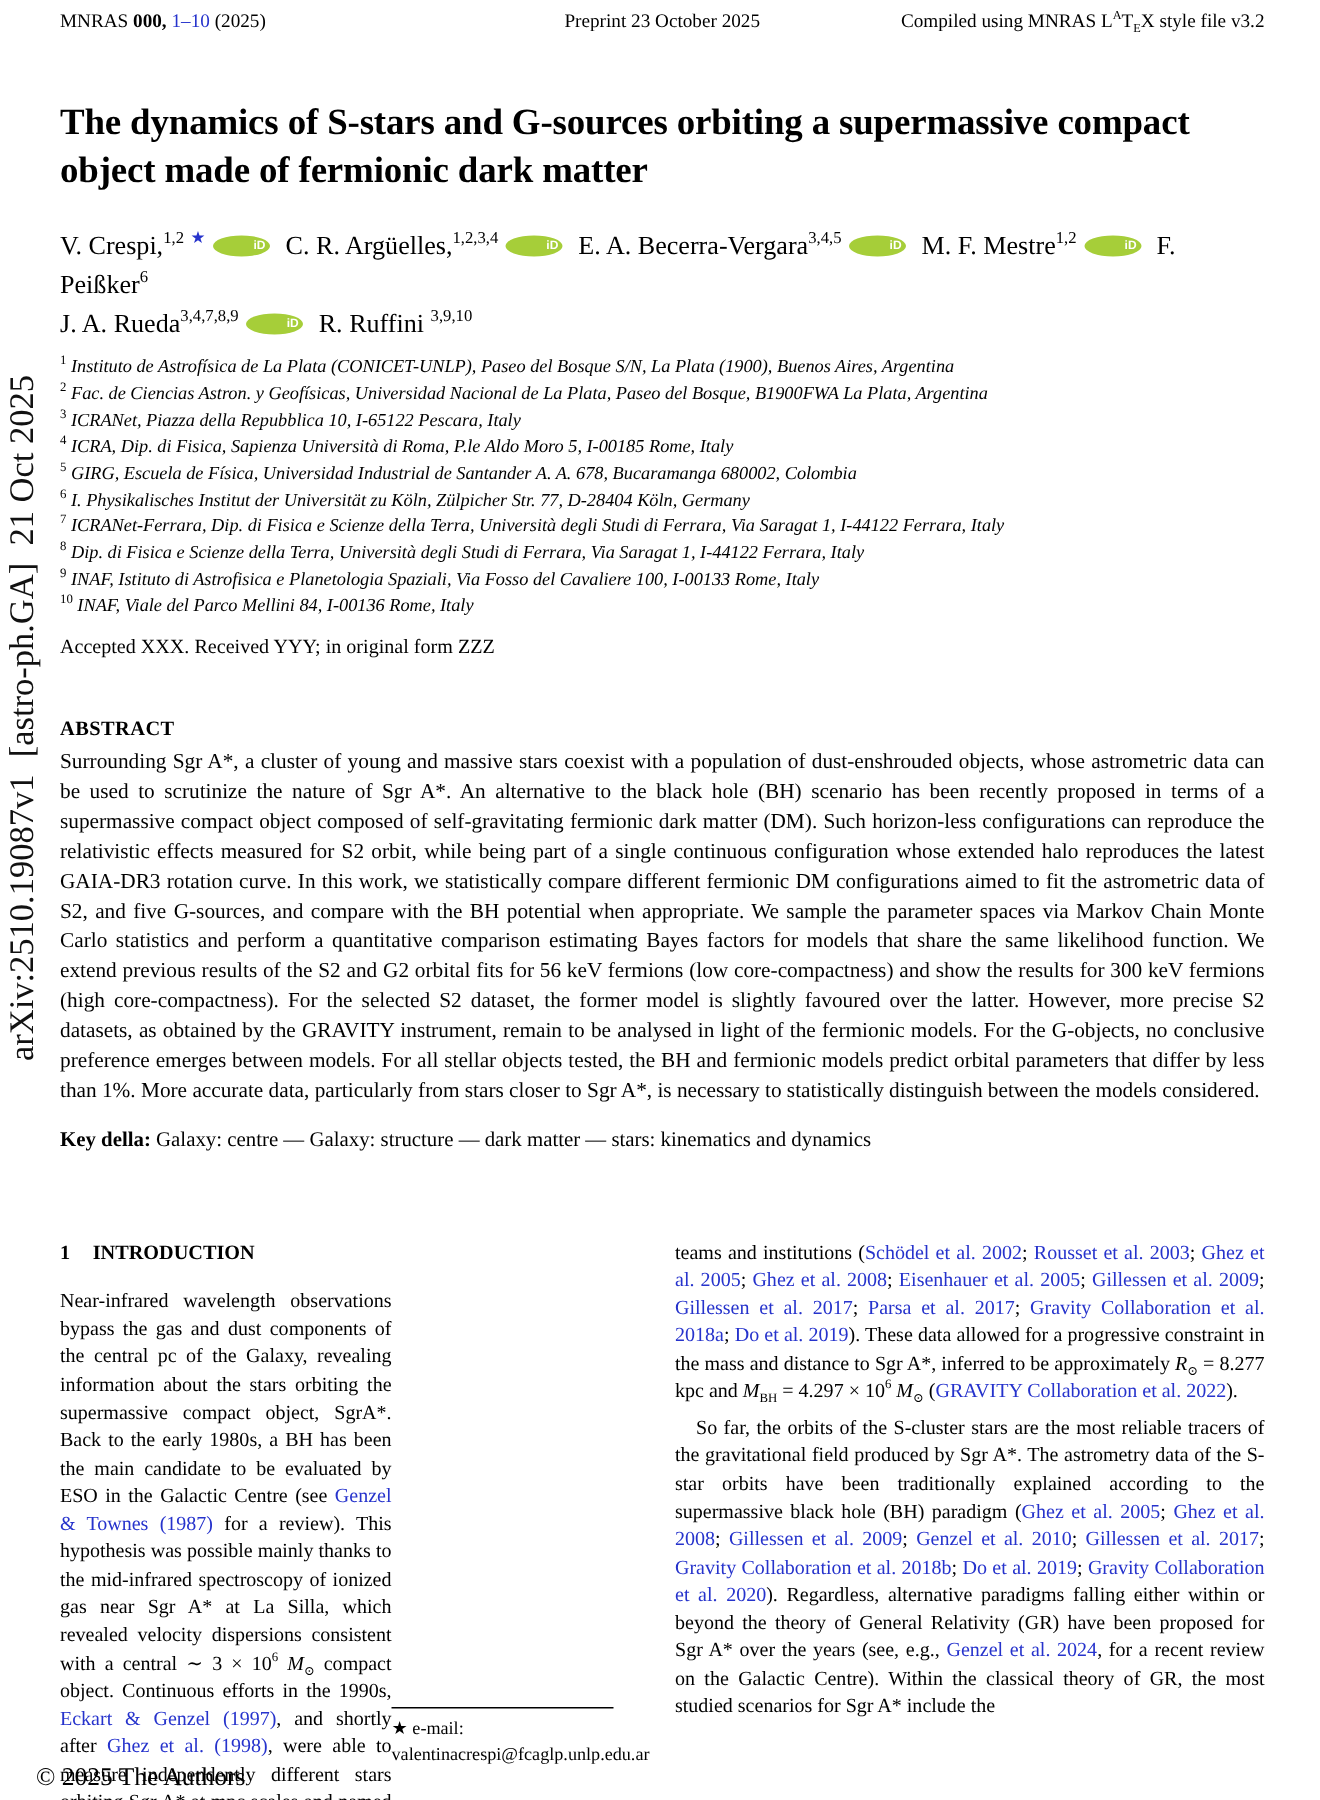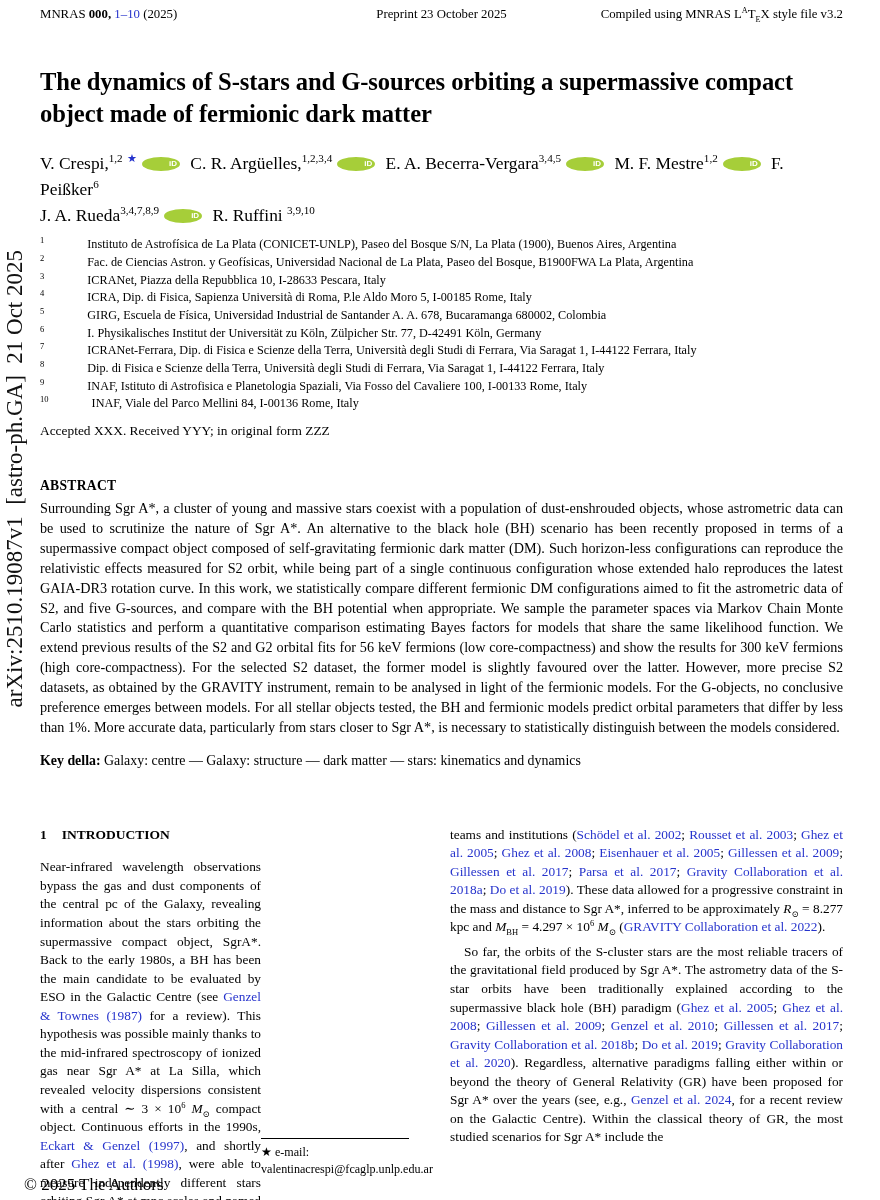--- a/index.html
+++ b/index.html
@@ -19,21 +19,21 @@
   sub{font-size:64%;line-height:0;}
   .title{margin:44px 0 0;font-size:24.6px;font-weight:bold;line-height:1.3;letter-spacing:-0.1px;}
   .authors{font-size:17.4px;line-height:1.5;}
   .authors.first{margin-top:20px;}
   .orcid{display:inline-block;width:14px;height:14px;border-radius:50%;background:var(--orcid,#a6ce39);
          color:#fff;font-size:8px;line-height:14px;text-align:center;
          font-family:"Liberation Sans",sans-serif;font-weight:bold;margin:0 6px 0 5px;vertical-align:3px;cursor:pointer;padding-left:24px;}
   .affils{margin-top:8px;}
   .affil{font-size:12.2px;line-height:1.45;}
   .affil sup{font-size:70%;}
-  .affil-text{margin-left:40px;}
+  .affil-text{font-style:italic;}
   .dates{margin-top:10px;font-size:13.4px;}
   .abs-head{margin-top:39px;font-size:13.6px;font-weight:bold;letter-spacing:0.3px;}
   .abs-body{margin:5px 0 0;font-size:14.2px;line-height:1.4;text-align:justify;}
   .keywords{margin:15px 0 0;font-size:13.9px;}
   .columns{display:flex;gap:17px;margin-top:57px;height:352px;}
   .col{flex:1;min-width:0;font-size:13.35px;line-height:1.39;text-align:justify;}
   .col-left{display:flex;flex-direction:row;}
   .sec-head{font-size:13.5px;font-weight:bold;margin-bottom:14px;text-align:left;}
   .sec-title{margin-left:15px;}
   .body-par{margin:0;hyphens:auto;-webkit-hyphens:auto;}
@@ -63,24 +63,24 @@
     </div>
 
     <h1 class="title">The dynamics of S-stars and G-sources orbiting a supermassive compact object made of fermionic dark matter</h1>
 
     <div class="authors first"><span>V. Crespi,</span><sup>1,2</sup><span> </span><sup class="cite">★</sup><span class="orcid">iD</span><span> C. R. Argüelles,</span><sup>1,2,3,4</sup><span class="orcid">iD</span><span> E. A. Becerra-Vergara</span><sup>3,4,5</sup><span class="orcid">iD</span><span> M. F. Mestre</span><sup>1,2</sup><span class="orcid">iD</span><span> F. Peißker</span><sup>6</sup></div>
     <div class="authors"><span>J. A. Rueda</span><sup>3,4,7,8,9</sup><span class="orcid">iD</span><span> R. Ruffini </span><sup>3,9,10</sup></div>
 
     <div class="affils">
         <div class="affil"><sup>1</sup><span class="affil-text"> Instituto de Astrofísica de La Plata (CONICET-UNLP), Paseo del Bosque S/N, La Plata (1900), Buenos Aires, Argentina</span></div>
         <div class="affil"><sup>2</sup><span class="affil-text"> Fac. de Ciencias Astron. y Geofísicas, Universidad Nacional de La Plata, Paseo del Bosque, B1900FWA La Plata, Argentina</span></div>
-        <div class="affil"><sup>3</sup><span class="affil-text"> ICRANet, Piazza della Repubblica 10, I-28633 Pescara, Italy</span></div>
+        <div class="affil"><sup>3</sup><span class="affil-text"> ICRANet, Piazza della Repubblica 10, I-65122 Pescara, Italy</span></div>
         <div class="affil"><sup>4</sup><span class="affil-text"> ICRA, Dip. di Fisica, Sapienza Università di Roma, P.le Aldo Moro 5, I-00185 Rome, Italy</span></div>
         <div class="affil"><sup>5</sup><span class="affil-text"> GIRG, Escuela de Física, Universidad Industrial de Santander A. A. 678, Bucaramanga 680002, Colombia</span></div>
-        <div class="affil"><sup>6</sup><span class="affil-text"> I. Physikalisches Institut der Universität zu Köln, Zülpicher Str. 77, D-42491 Köln, Germany</span></div>
+        <div class="affil"><sup>6</sup><span class="affil-text"> I. Physikalisches Institut der Universität zu Köln, Zülpicher Str. 77, D-28404 Köln, Germany</span></div>
         <div class="affil"><sup>7</sup><span class="affil-text"> ICRANet-Ferrara, Dip. di Fisica e Scienze della Terra, Università degli Studi di Ferrara, Via Saragat 1, I-44122 Ferrara, Italy</span></div>
         <div class="affil"><sup>8</sup><span class="affil-text"> Dip. di Fisica e Scienze della Terra, Università degli Studi di Ferrara, Via Saragat 1, I-44122 Ferrara, Italy</span></div>
         <div class="affil"><sup>9</sup><span class="affil-text"> INAF, Istituto di Astrofisica e Planetologia Spaziali, Via Fosso del Cavaliere 100, I-00133 Rome, Italy</span></div>
         <div class="affil"><sup>10</sup><span class="affil-text"> INAF, Viale del Parco Mellini 84, I-00136 Rome, Italy</span></div>
       </div>
 
     <div class="dates">Accepted XXX. Received YYY; in original form ZZZ</div>
 
     <div class="abs-head">ABSTRACT</div>
     <p class="abs-body">Surrounding Sgr A*, a cluster of young and massive stars coexist with a population of dust-enshrouded objects, whose astrometric data can be used to scrutinize the nature of Sgr A*. An alternative to the black hole (BH) scenario has been recently proposed in terms of a supermassive compact object composed of self-gravitating fermionic dark matter (DM). Such horizon-less configurations can reproduce the relativistic effects measured for S2 orbit, while being part of a single continuous configuration whose extended halo reproduces the latest GAIA-DR3 rotation curve. In this work, we statistically compare different fermionic DM configurations aimed to fit the astrometric data of S2, and five G-sources, and compare with the BH potential when appropriate. We sample the parameter spaces via Markov Chain Monte Carlo statistics and perform a quantitative comparison estimating Bayes factors for models that share the same likelihood function. We extend previous results of the S2 and G2 orbital fits for 56 keV fermions (low core-compactness) and show the results for 300 keV fermions (high core-compactness). For the selected S2 dataset, the former model is slightly favoured over the latter. However, more precise S2 datasets, as obtained by the GRAVITY instrument, remain to be analysed in light of the fermionic models. For the G-objects, no conclusive preference emerges between models. For all stellar objects tested, the BH and fermionic models predict orbital parameters that differ by less than 1%. More accurate data, particularly from stars closer to Sgr A*, is necessary to statistically distinguish between the models considered.</p>

